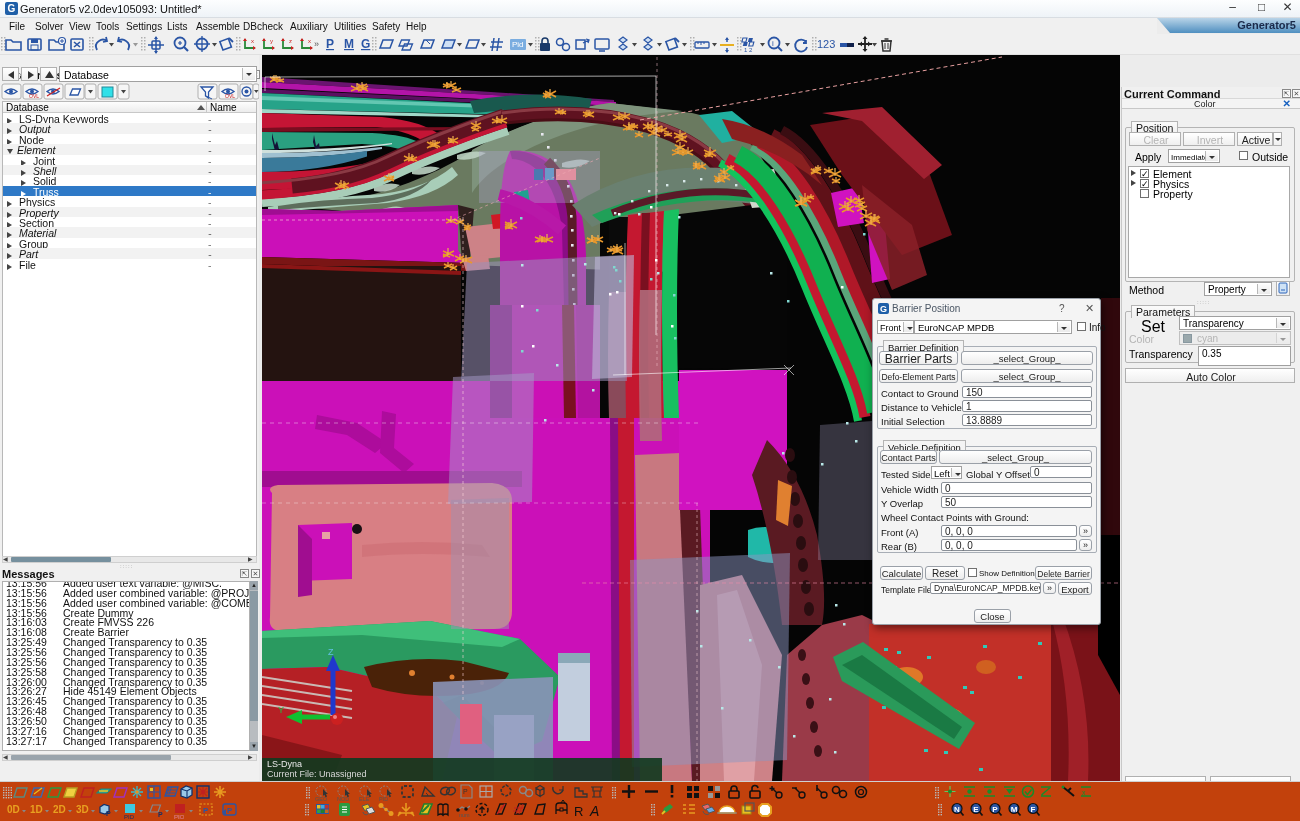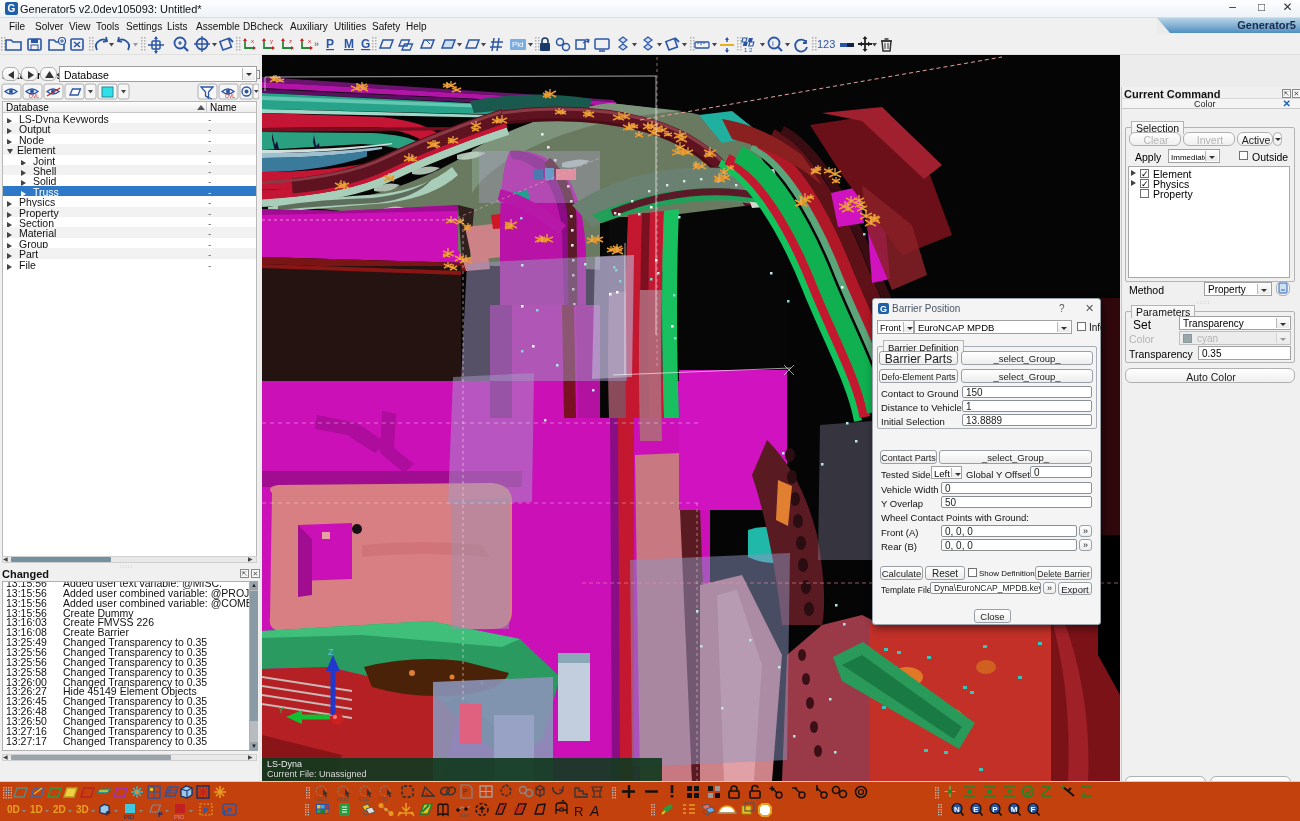--- a/index.html
+++ b/index.html
@@ -15,29 +15,29 @@
 
 #menubar { position:absolute; left:0; top:18px; width:1157px; height:16px; background:#f0f0f0; }
 #menubar span { position:absolute; top:3px; font-size:10px; color:#111; }
 
 #toolbar { position:absolute; left:0; top:34px; width:1300px; height:21px; background:#f0f0f0; border-bottom:1px solid #e0e0e0;}
 
 #leftcol { position:absolute; left:0; top:55px; width:259px; height:726px; background:#f0f0f0; }
 .phdr { position:relative; height:12px; }
 .phdr b { position:absolute; left:2px; top:0; font-size:11px; color:#111; }
 .phico { position:absolute; top:1px; width:9px; height:9px; border:1px solid #888; background:#f8f8f8; font-size:7px; line-height:7px; text-align:center; color:#555;}
-.btn3d { background:linear-gradient(#ffffff,#efefef); border:1px solid #b0b0b0; border-radius:6px; }
+.btn3d { background:linear-gradient(#ffffff,#efefef); border:1px solid #b0b0b0; border-radius:0; }
 .combo { background:#fff; border:1px solid #a0a0a0; }
 .combo .arr { position:absolute; right:1px; top:1px; bottom:1px; width:13px; background:linear-gradient(#fcfcfc,#eaeaea); border-left:1px solid #b8b8b8; }
 .arr:after { content:""; position:absolute; left:3px; top:5px; border:3.5px solid transparent; border-top-color:#333; }
 
 #dbtable { position:absolute; left:2px; top:46px; width:255px; height:460px; background:#fff; border:1px solid #b8b8b8; }
 #dbtable .thead { position:absolute; left:0; top:0; width:100%; height:11px; background:linear-gradient(#fdfdfd,#ececec); border-bottom:1px solid #c8c8c8; font-size:10px; }
 .trow { position:absolute; left:0; width:253px; height:10.4px; font-size:10.5px; color:#111; white-space:nowrap; }
-.trow.alt { background:#f2f2f2; }
+.trow.alt { background:#f2f2f2;font-style:italic; }
 .trow.sel { background:#2e79c7; color:#fff; }
 .tri { display:inline-block; width:0; height:0; border:3.5px solid transparent; margin-right:4px; }
 .tri.r { border-left:5px solid #444; margin-bottom:-1px;}
 .tri.d { border-top:5px solid #444; margin-bottom:-3px;}
 .dash { position:absolute; left:205px; color:#777; }
 .trow.sel .dash{ color:#eee; }
 
 .sbh { position:absolute; height:7px; background:#e8e8e8; border:1px solid #cfcfcf; }
 .sbh .thumb { position:absolute; top:0; height:5px; background:#76909e; border-radius:1px;}
 .sbv { position:absolute; width:8px; background:#a8a8a8; }
@@ -405,21 +405,21 @@
 
     <div class="sbh" style="left:2px;top:501px;width:255px;">
       <div style="position:absolute;left:0;top:0;width:8px;height:5px;font-size:6px;line-height:5px;color:#444">◀</div>
       <div class="thumb" style="left:8px;width:100px"></div>
       <div style="position:absolute;right:0;top:0;width:8px;height:5px;font-size:6px;line-height:5px;color:#444">▶</div>
     </div>
     <div class="abs" style="left:120px;top:508px;font-size:6px;letter-spacing:1px;color:#999">:::::</div>
 
     <div id="messages">
       <div class="phdr">
-          <b>Changed</b>
+          <b>Messages</b>
           <span class="phico" style="left:240px">⇱</span>
           <span class="phico" style="left:251px">✕</span>
         </div>
       <div id="msgbody">
         <div class="mrow" style="top:-5.0px"><span class="mt">13:15:56</span>Added user text variable: @MISC.</div>
         <div class="mrow" style="top:4.8px"><span class="mt">13:15:56</span>Added user combined variable: @PROJECT</div>
         <div class="mrow" style="top:14.7px"><span class="mt">13:15:56</span>Added user combined variable: @COMB_01</div>
         <div class="mrow" style="top:24.5px"><span class="mt">13:15:56</span>Create Dummy</div>
         <div class="mrow" style="top:34.4px"><span class="mt">13:16:03</span>Create FMVSS 226</div>
         <div class="mrow" style="top:44.2px"><span class="mt">13:16:08</span>Create Barrier</div>
@@ -928,21 +928,21 @@
         <b>Current Command</b>
         <span class="phico" style="left:160px">⇱</span>
         <span class="phico" style="left:170px">✕</span>
       </div>
     <div class="abs" style="left:0px;top:11px;width:179px;height:11px;border-top:1px solid #d8d8d8;border-bottom:1px solid #c8c8c8;background:#f4f4f4">
       <span style="position:absolute;left:72px;top:0px;font-size:9px;color:#222">Color</span>
       <span style="position:absolute;right:10px;top:-1px;font-size:10px;font-weight:bold;color:#1560c0">✕</span>
     </div>
 
     <div class="grp" style="left:3px;top:40px;width:170px;height:155px">
-      <span class="grptab">Selection</span>
+      <span class="grptab">Position</span>
     </div>
     <div class="abs btn3d" style="left:7px;top:45px;width:52px;height:14px">
         <span class="rbtn dis" style="left:0;top:1px;width:52px">Clear</span>
       </div>
     <div class="abs btn3d" style="left:61px;top:45px;width:52px;height:14px">
         <span class="rbtn dis" style="left:0;top:1px;width:52px">Invert</span>
       </div>
     <div class="abs btn3d" style="left:115px;top:45px;width:36px;height:14px">
         <span class="rbtn" style="left:0;top:1px;width:36px">Active</span>
       </div>
@@ -975,33 +975,33 @@
         <svg width="12" height="13" style="position:absolute;left:0px;top:0px">
           <rect x="2" y="1" width="8" height="10" rx="1" fill="#cfe2f5" stroke="#2a62b8"></rect>
           <line x1="4" y1="8" x2="8" y2="8" stroke="#2a62b8"></line>
         </svg>
       </div>
     <div class="abs" style="left:75px;top:212px;font-size:6px;letter-spacing:1px;color:#999">:::::</div>
 
     <div class="grp" style="left:3px;top:224px;width:170px;height:52px">
       <span class="grptab">Parameters</span>
     </div>
-    <span class="abs" style="left:11px;top:231px;font-size:12px">Set</span>
+    <span class="abs" style="left:19px;top:231px;font-size:16px">Set</span>
     <div class="abs combo" style="left:57px;top:229px;width:112px;height:14px">
         <span style="position:absolute;left:3px;top:1px;font-size:10px">Transparency</span>
         <span class="arr"></span>
       </div>
     <span class="abs dis" style="left:7px;top:246px;font-size:10.5px">Color</span>
     <div class="abs combo" style="left:57px;top:244px;width:112px;height:14px;background:#ececec;border-color:#c0c0c0">
         <span style="position:absolute;left:3px;top:2px;width:9px;height:9px;background:#9aa8ac;border:1px solid #8898a0"></span>
         <span class="dis" style="position:absolute;left:17px;top:1px;font-size:10px">cyan</span>
         <span class="arr" style="opacity:.45"></span>
       </div>
     <span class="abs" style="left:7px;top:261px;font-size:10.5px">Transparency</span>
-    <div class="abs combo" style="left:76px;top:259px;width:93px;height:14px">
+    <div class="abs combo" style="left:76px;top:259px;width:93px;height:20px">
         <span style="position:absolute;left:3px;top:1px;font-size:10px">0.35</span>
       </div>
     <div class="abs btn3d" style="left:3px;top:281px;width:170px;height:15px">
         <span class="rbtn" style="left:0;top:2px;width:170px">Auto Color</span>
       </div>
 
     <div class="abs btn3d" style="left:3px;top:689px;width:81px;height:15px">
         <span class="rbtn" style="left:0;top:2px;width:81px">Exit</span>
       </div>
     <div class="abs btn3d" style="left:88px;top:689px;width:81px;height:15px">
@@ -1039,20 +1039,23 @@
     <div class="dbtn" style="left:88px;top:52px;width:132px;height:14px;font-size:9.5px;line-height:14px">_select_Group_</div>
     <div class="dbtn" style="left:6px;top:70px;width:79px;height:14px;font-size:8.5px;line-height:14px">Defo-Element Parts</div>
     <div class="dbtn" style="left:88px;top:70px;width:132px;height:14px;font-size:9.5px;line-height:14px">_select_Group_</div>
     <span class="lbl" style="left:8px;top:89px">Contact to Ground</span>
     <div class="input" style="left:89px;top:87px;width:130px;height:12px;line-height:11px">150</div>
     <span class="lbl" style="left:8px;top:103px">Distance to Vehicle</span>
     <div class="input" style="left:89px;top:101px;width:130px;height:12px;line-height:11px">1</div>
     <span class="lbl" style="left:8px;top:117px">Initial Selection</span>
     <div class="input" style="left:89px;top:115px;width:130px;height:12px;line-height:11px">13.8889</div>
 
+    <div class="grp" style="left:4px;top:147px;width:220px;height:107px;border-color:#a8aeb6">
+        <span class="grptab" style="background:#f4f4f4;font-size:9.5px">Vehicle Definition</span>
+      </div>
     <div class="dbtn" style="left:7px;top:151px;width:57px;height:14px;font-size:9px;line-height:14px">Contact Parts</div>
     <div class="dbtn" style="left:66px;top:151px;width:153px;height:14px;font-size:9.5px;line-height:14px">_select_Group_</div>
     <span class="lbl" style="left:8px;top:170px">Tested Side</span>
     <div class="abs combo" style="left:58px;top:167px;width:31px;height:13px">
         <span style="position:absolute;left:2px;top:1px;font-size:9.5px">Left</span>
         <span class="arr" style="width:9px"></span>
       </div>
     <span class="lbl" style="left:93px;top:170px">Global Y Offset</span>
     <div class="input" style="left:157px;top:167px;width:62px;height:12px;line-height:11px">0</div>
     <span class="lbl" style="left:8px;top:185px">Vehicle Width</span>

